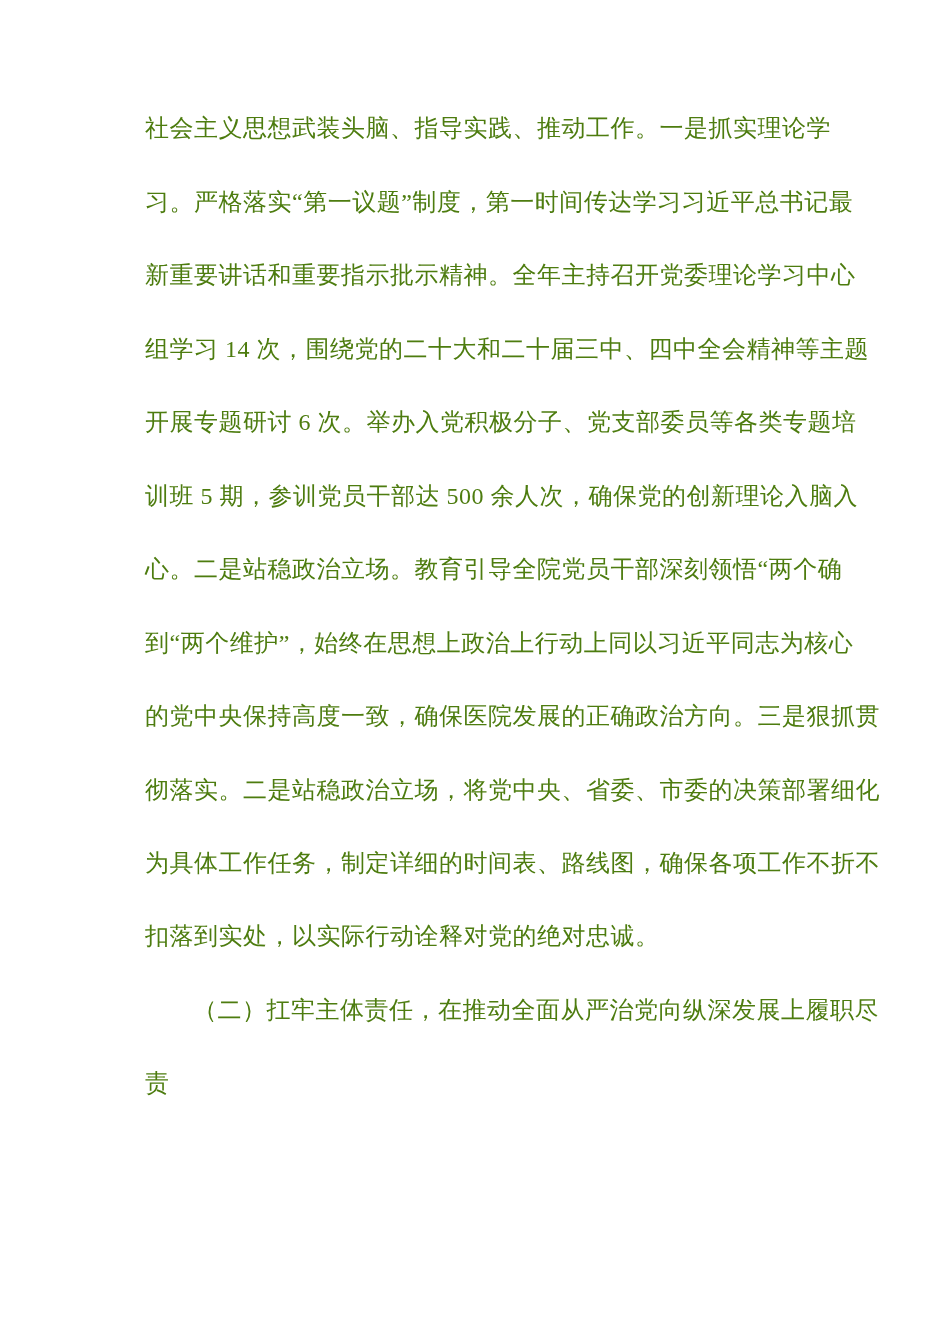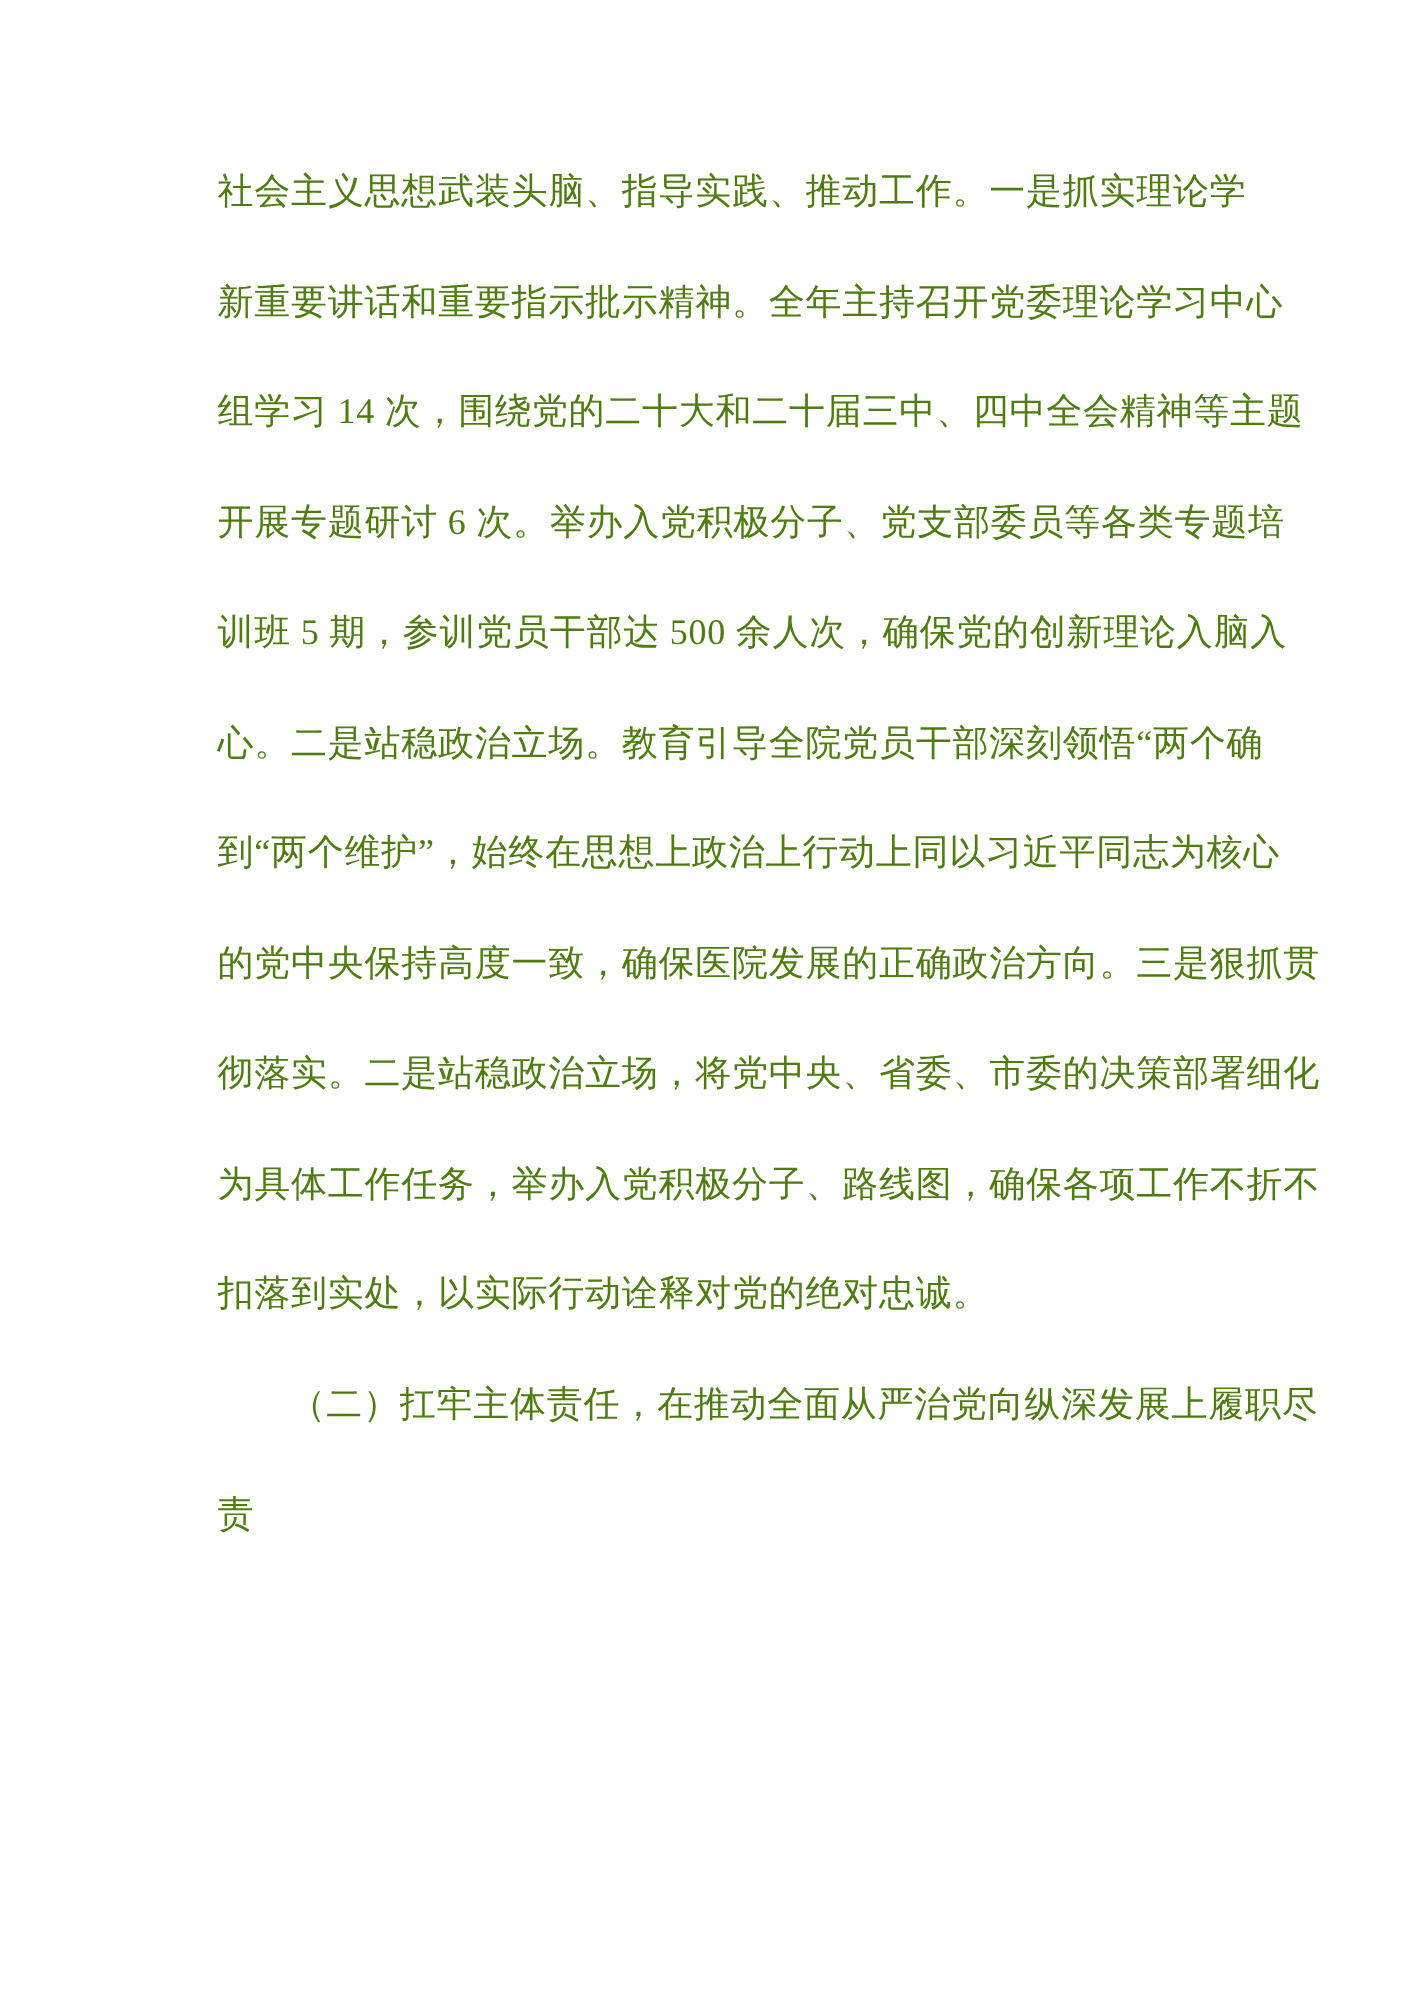--- a/index.html
+++ b/index.html
@@ -27,39 +27,41 @@
   }
   .line {
     white-space: nowrap;
     text-align: justify;
     text-align-last: justify;
     text-justify: inter-character;
   }
   .line.last {
     text-align: left;
     text-align-last: left;
+    font-family: Liberation Mono, monospace;
   }
   .line.indent {
     text-indent: 2em;
     font-family: Liberation Serif, serif;
   }
 </style>
 </head>
 <body>
 
 <div class="page">
   <div class="text-block">
 
   <div class="line">社会主义思想武装头脑、指导实践、推动工作。一是抓实理论学</div>
+      <div class="line">习。严格落实“第一议题”制度，第一时间传达学习习近平总书记最</div>
       <div class="line">新重要讲话和重要指示批示精神。全年主持召开党委理论学习中心</div>
       <div class="line">组学习 14 次，围绕党的二十大和二十届三中、四中全会精神等主题</div>
       <div class="line">开展专题研讨 6 次。举办入党积极分子、党支部委员等各类专题培</div>
       <div class="line">训班 5 期，参训党员干部达 500 余人次，确保党的创新理论入脑入</div>
       <div class="line">心。二是站稳政治立场。教育引导全院党员干部深刻领悟“两个确</div>
       <div class="line">到“两个维护”，始终在思想上政治上行动上同以习近平同志为核心</div>
       <div class="line">的党中央保持高度一致，确保医院发展的正确政治方向。三是狠抓贯</div>
       <div class="line">彻落实。二是站稳政治立场，将党中央、省委、市委的决策部署细化</div>
-      <div class="line">为具体工作任务，举办入党积极分子、路线图，确保各项工作不折不</div>
+      <div class="line">为具体工作任务，制定详细的时间表、路线图，确保各项工作不折不</div>
       <div class="line last">扣落到实处，以实际行动诠释对党的绝对忠诚。</div>
       <div class="line indent">（二）扛牢主体责任，在推动全面从严治党向纵深发展上履职尽</div>
       <div class="line last">责</div>
     </div>
 </div>
 
 </body></html>

